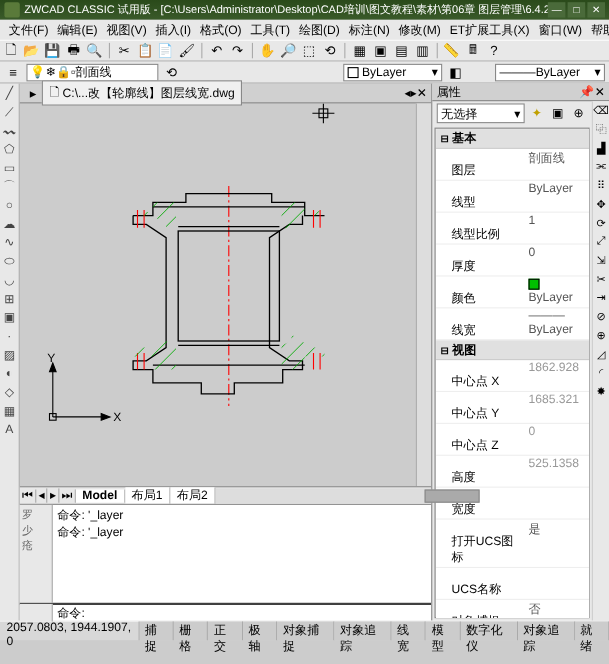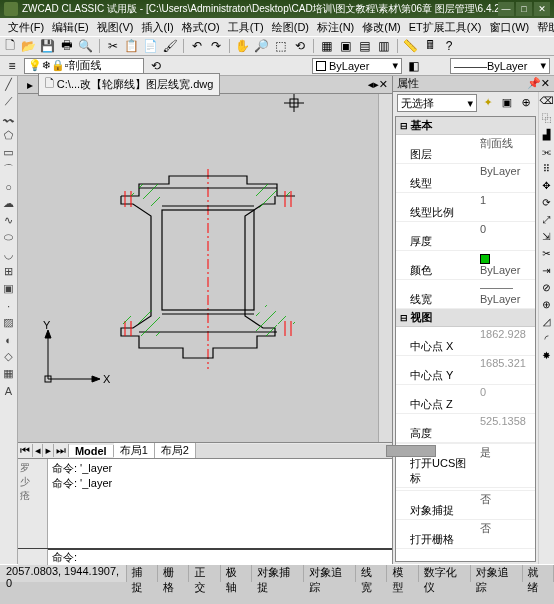--- a/index.html
+++ b/index.html
@@ -342,26 +342,28 @@
             </div>
             <div class="pg-row">
               <div class="k">中心点 Z</div>
               <div class="v ro">0</div>
             </div>
             <div class="pg-row">
               <div class="k">高度</div>
               <div class="v ro">525.1358</div>
             </div>
             <div class="pg-row">
+              <div class="k">宽度</div>
             </div>
             <div class="pg-row">
               <div class="k">打开UCS图标</div>
               <div class="v">是</div>
             </div>
             <div class="pg-row">
+              <div class="k">UCS名称</div>
               <div class="v"></div>
             </div>
             <div class="pg-row">
               <div class="k">对象捕捉</div>
               <div class="v">否</div>
             </div>
             <div class="pg-row">
               <div class="k">打开栅格</div>
               <div class="v">否</div>
             </div>

